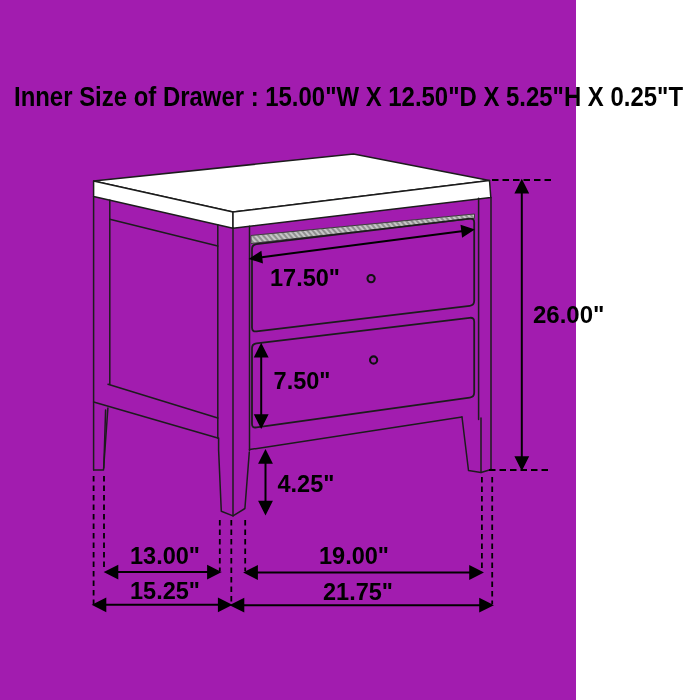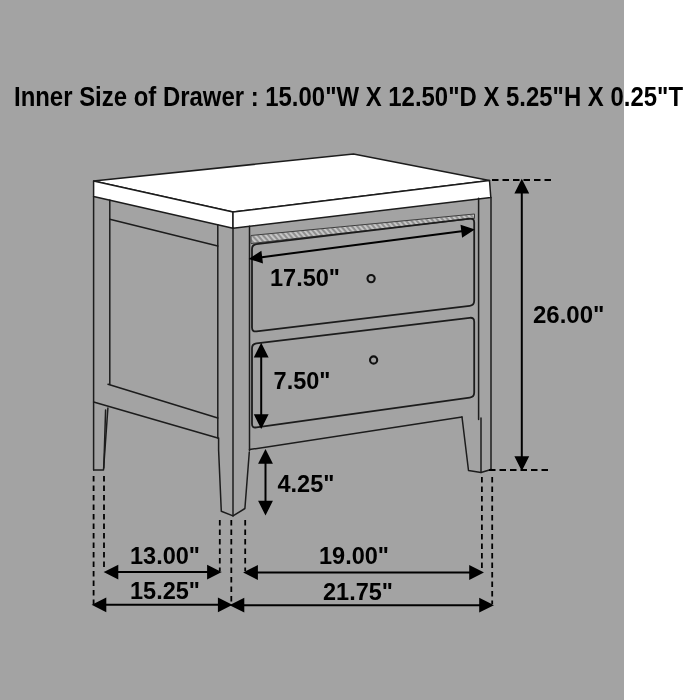--- a/index.html
+++ b/index.html
@@ -1,17 +1,17 @@
 <!DOCTYPE html>
 <html><head>
 <meta charset="utf-8">
 <style>
   html,body{margin:0;padding:0;background:#ffffff;}
-  .page{width:576px;height:700px;position:relative;background:#a3a3a3;
-        font-family:"Liberation Sans", sans-serif;padding-left:48px;}
+  .page{width:576px;height:700px;position:relative;background:#a21caf;
+        font-family:"Liberation Sans", sans-serif;}
   svg{position:absolute;left:0;top:0;}
   text{font-family:"Liberation Sans", sans-serif;font-weight:bold;fill:#000;}
 </style>
 </head>
 <body>
 <div class="page">
 <svg width="700" height="700" viewBox="0 0 700 700">
 <defs>
   <pattern id="hatch" width="4" height="10" patternUnits="userSpaceOnUse" patternTransform="rotate(-42)">
     <line x1="2" y1="0" x2="2" y2="10" stroke="#5a5a5a" stroke-width="1"></line>

